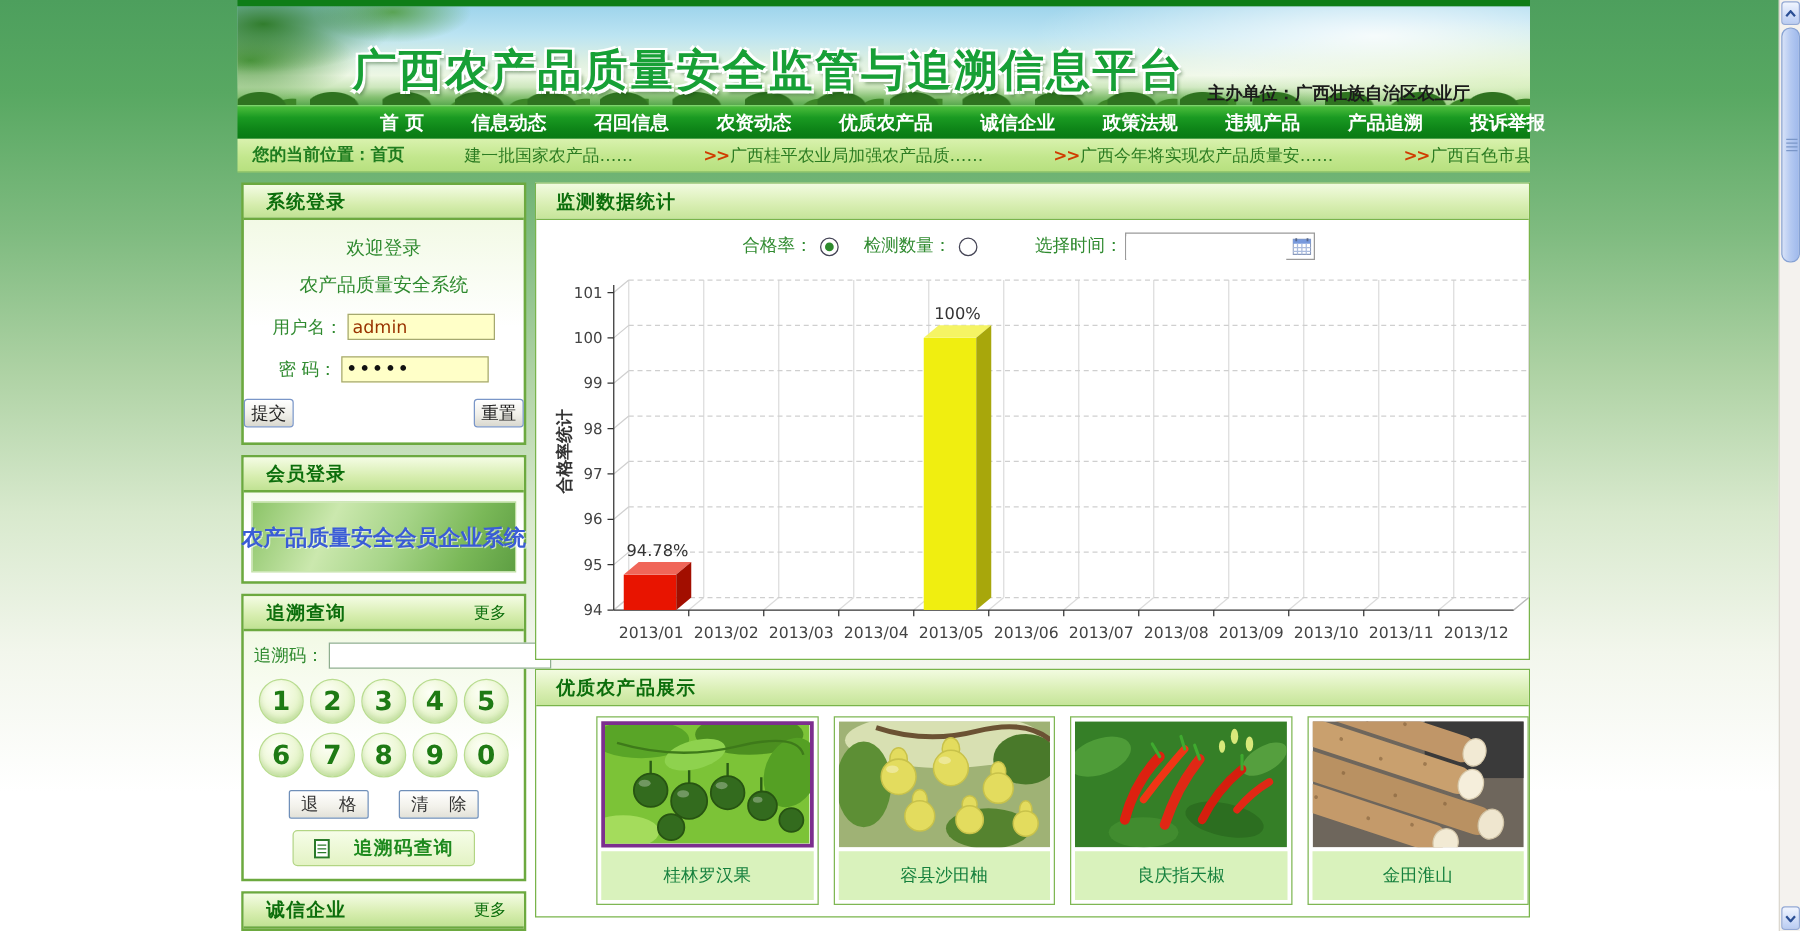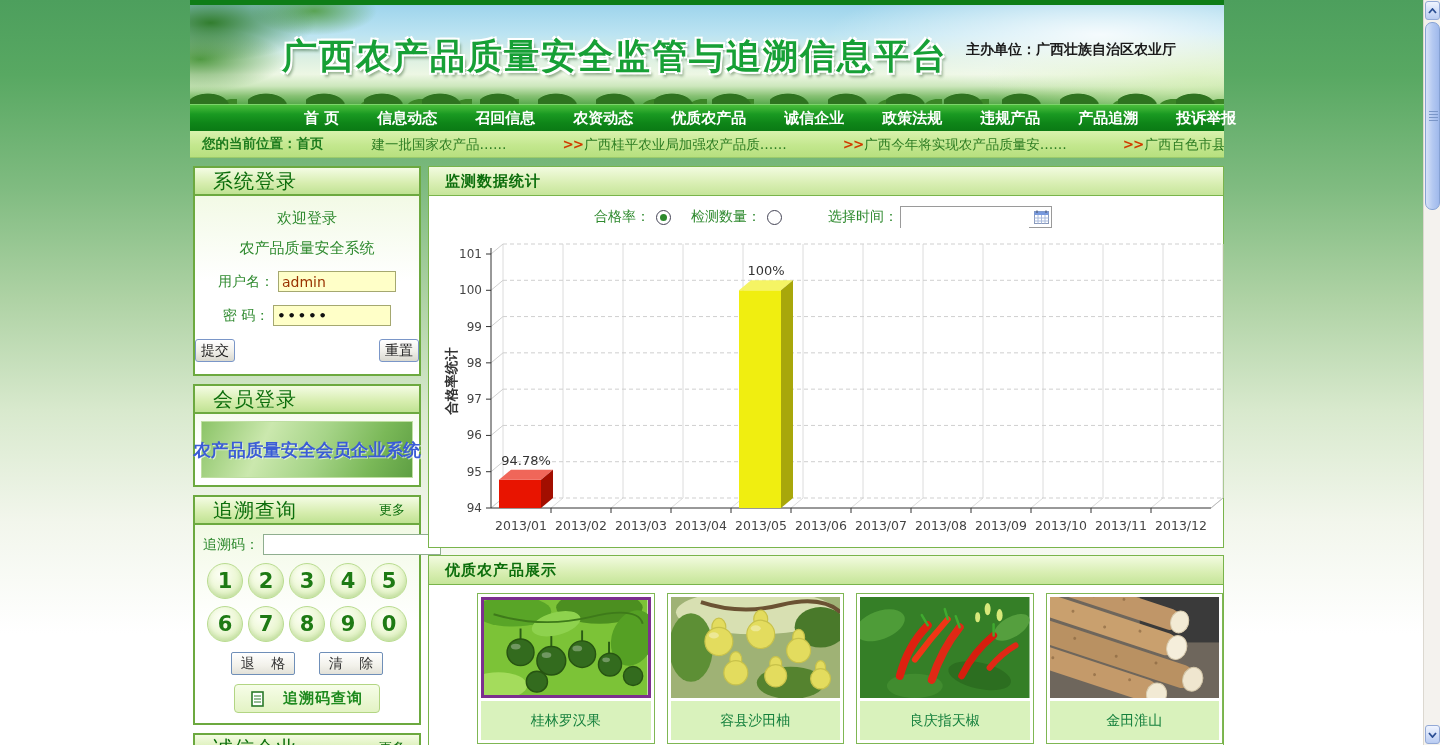--- a/index.html
+++ b/index.html
@@ -8,21 +8,21 @@
     font-family:"DejaVu Sans","Liberation Sans",sans-serif;
     background:linear-gradient(180deg,#4d9f5d 0%,#58a862 10%,#7fbb80 25%,#aed2a4 40%,#d8e9cd 55%,#f2f6ec 70%,#ffffff 85%,#ffffff 100%);
     position:relative;
   }
 
   
   .wrapper { position:absolute; left:190px; top:0; width:1034px; height:745px; }
 
   
   .site-header {
-    position:relative; height:104px; overflow:hidden;
+    position:relative; height:84px; overflow:hidden;
     border-top:5px solid #0e7d17;
     background:
       radial-gradient(ellipse 150px 55px at 2% 18%, rgba(36,115,25,.9), rgba(36,115,25,0) 70%),
       radial-gradient(ellipse 120px 45px at 1% 55%, rgba(58,140,40,.85), rgba(58,140,40,0) 70%),
       radial-gradient(ellipse 90px 35px at 12% 6%, rgba(70,150,45,.8), rgba(70,150,45,0) 70%),
       radial-gradient(ellipse 420px 90px at 88% 30%, rgba(255,255,255,.85), rgba(255,255,255,0) 65%),
       radial-gradient(ellipse 300px 70px at 97% 75%, rgba(212,238,180,.9), rgba(212,238,180,0) 70%),
       linear-gradient(180deg,#9ed4ec 0%,#bce4f2 30%,#ddf0e2 55%,#edf7e4 70%,#cde7bd 82%,#86c173 92%,#5aa94f 100%);
   }
   .trees {
@@ -31,21 +31,21 @@
       radial-gradient(ellipse 34px 20px at 18px 26px, #2f7320 60%, rgba(47,115,32,0) 64%),
       radial-gradient(ellipse 26px 15px at 44px 28px, #3c8527 58%, rgba(60,133,39,0) 63%);
     background-size:58px 24px, 47px 24px; background-repeat:repeat-x;
   }
   .site-title {
     position:absolute; left:92px; top:28px; font-size:35px; font-weight:bold; letter-spacing:2px;
     color:#17a036;
     text-shadow:-2px -2px 0 #fff, 2px -2px 0 #fff, -2px 2px 0 #fff, 2px 2px 0 #fff, 3px 4px 3px rgba(20,70,15,.45);
     white-space:nowrap;
   }
-  .site-sponsor { position:absolute; right:48px; top:36px; font-size:14px; font-weight:bold; color:#1b1b1b; }
+  .site-sponsor { position:absolute; right:48px; top:61px; font-size:14px; font-weight:bold; color:#1b1b1b; }
 
   
   .nav {
     height:27px; display:flex; align-items:center; padding-left:100px;
     background:linear-gradient(180deg,#4cbe3c 0%,#1a9a22 35%,#0e8518 70%,#0a7a14 100%);
     border-top:1px solid #7cd46a;
   }
   .nav-item {
     color:#fff; font-size:15px; font-weight:bold; padding:0 14px; margin-right:10px;
     white-space:nowrap; cursor:pointer; line-height:27px;
@@ -66,21 +66,21 @@
   .sidebar { width:228px; }
   .main { flex:1; margin-left:7px; width:796px; }
 
   
   .box { border:2px solid #6ca93f; background:linear-gradient(180deg,#eef8dd 0%,#ffffff 55%); margin-bottom:8px; }
   .box-header {
     height:28px; display:flex; align-items:center; justify-content:space-between;
     background:linear-gradient(180deg,#f4fce4 0%,#d6edae 60%,#c0e293 100%);
     border-bottom:2px solid #6ca93f; padding:0 14px 0 18px;
   }
-  .box-title { color:#0c6e0c; font-size:20px; font-weight:normal; letter-spacing:1px; }
+  .box-title { color:#0c6e0c; font-size:15px; font-weight:bold; letter-spacing:1px; }
   .more-link { color:#0c6e0c; font-size:13px; font-weight:normal; cursor:pointer; }
 
   
   .welcome-line { text-align:center; color:#2f8a2f; font-size:15px; margin-top:13px; }
   .sysname-line { text-align:center; color:#2f8a2f; font-size:15px; margin-top:11px; }
   .form-row { display:flex; align-items:center; justify-content:center; margin-top:13px; }
   .form-row label { color:#2f8a2f; font-size:14px; margin-right:4px; white-space:nowrap; }
   .login-input {
     width:118px; height:21px; background:#ffffc8; border:1px solid #a5a870;
     font-size:14px; color:#993300; padding:0 3px; font-family:inherit;

